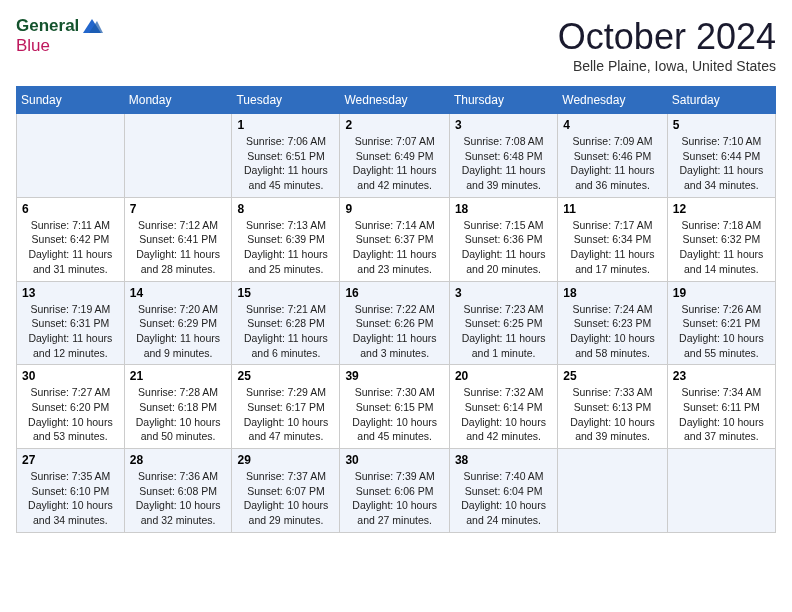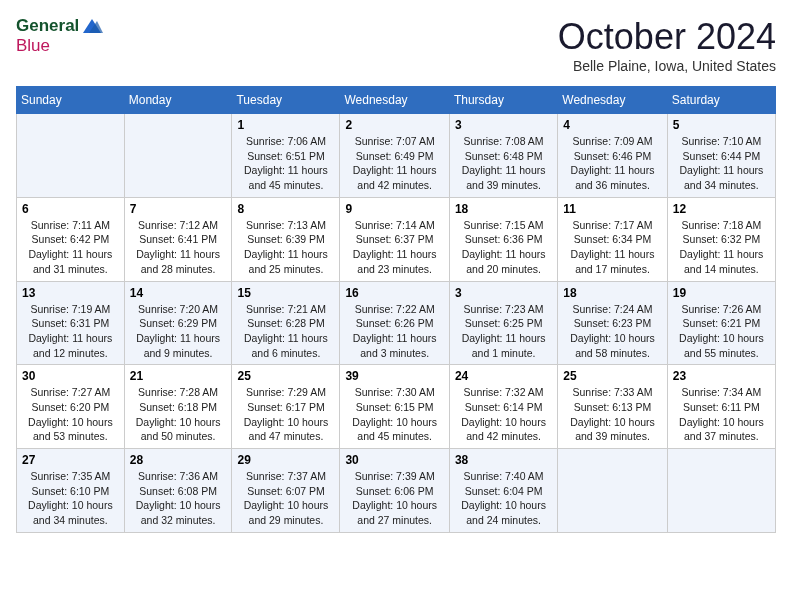--- a/index.html
+++ b/index.html
@@ -220,21 +220,21 @@
         </td>
         <td>
           <span class="day-num">25</span>
           <div class="day-detail">Sunrise: 7:29 AM<br>Sunset: 6:17 PM<br>Daylight: 10 hours and 47 minutes.</div>
         </td>
         <td>
           <span class="day-num">39</span>
           <div class="day-detail">Sunrise: 7:30 AM<br>Sunset: 6:15 PM<br>Daylight: 10 hours and 45 minutes.</div>
         </td>
         <td>
-          <span class="day-num">24</span>
+          <span class="day-num">20</span>
           <div class="day-detail">Sunrise: 7:32 AM<br>Sunset: 6:14 PM<br>Daylight: 10 hours and 42 minutes.</div>
         </td>
         <td>
           <span class="day-num">25</span>
           <div class="day-detail">Sunrise: 7:33 AM<br>Sunset: 6:13 PM<br>Daylight: 10 hours and 39 minutes.</div>
         </td>
         <td>
           <span class="day-num">23</span>
           <div class="day-detail">Sunrise: 7:34 AM<br>Sunset: 6:11 PM<br>Daylight: 10 hours and 37 minutes.</div>
         </td>

